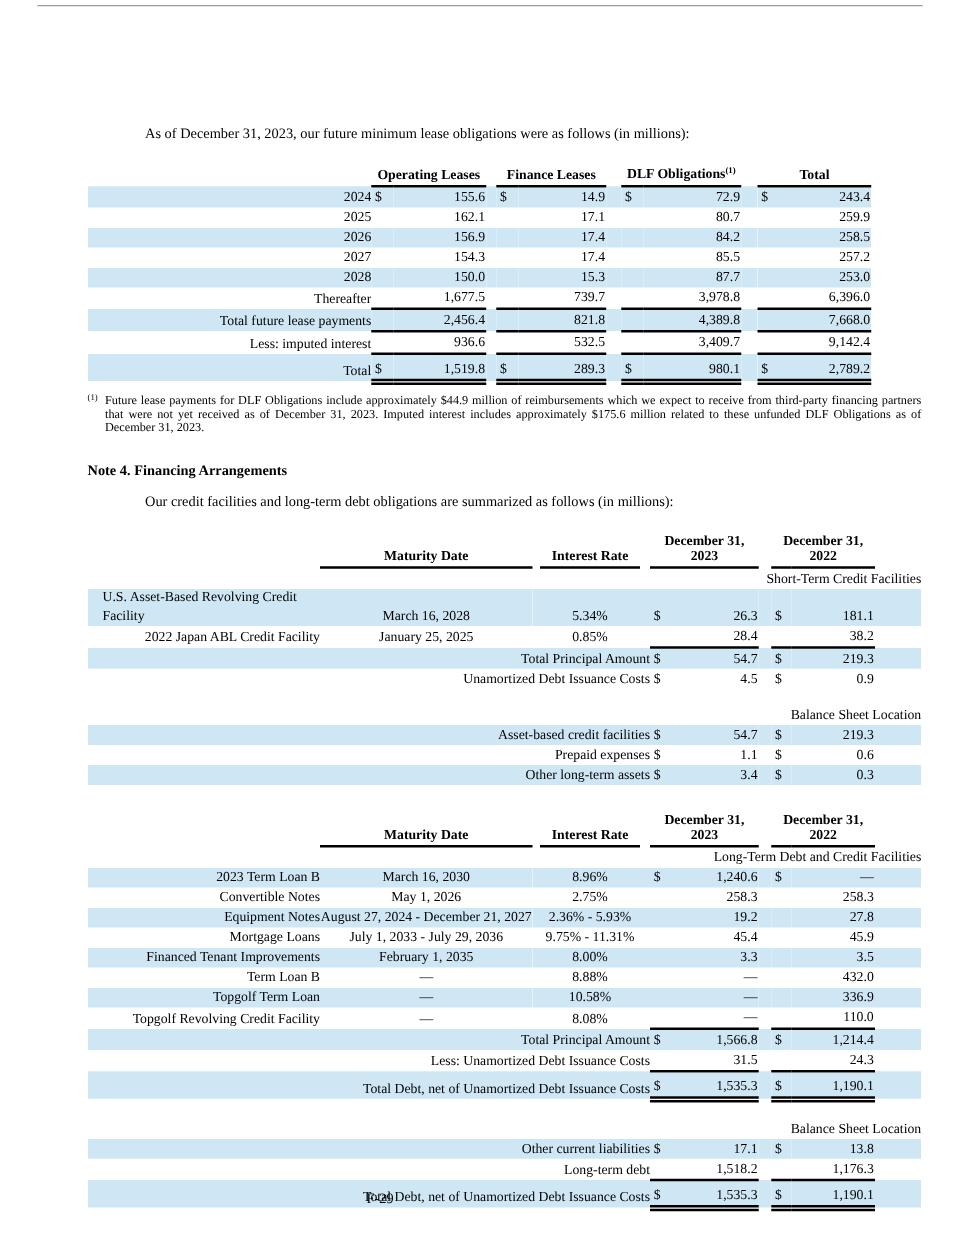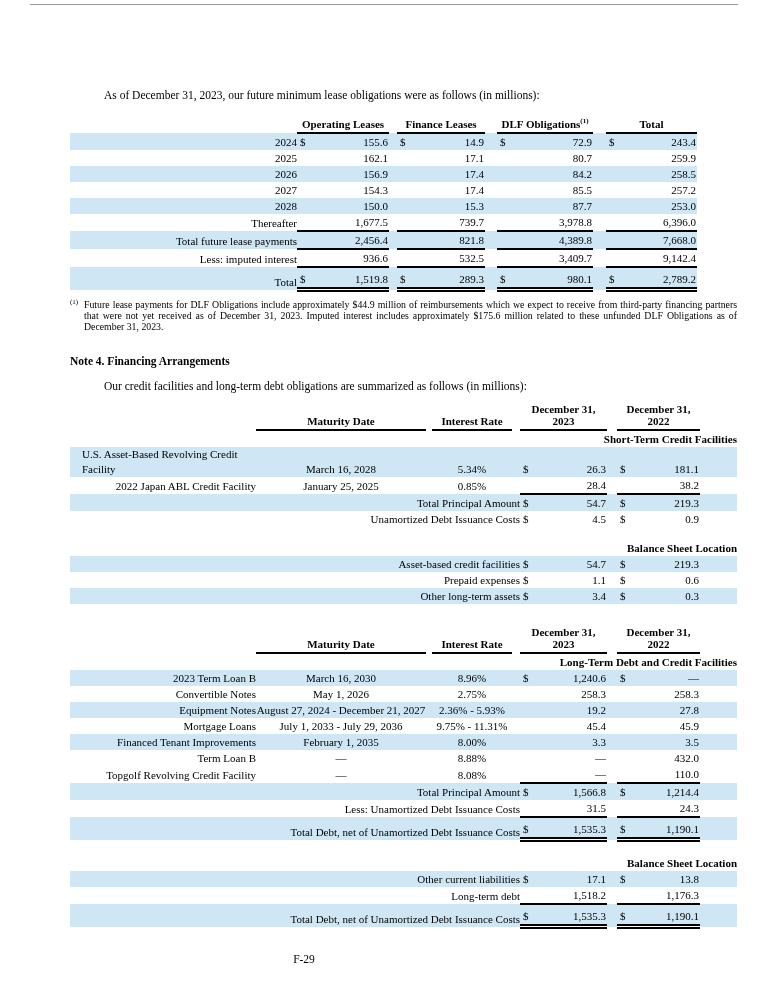--- a/index.html
+++ b/index.html
@@ -3,35 +3,35 @@
 <meta charset="utf-8">
 <style>
   html,body{margin:0;padding:0;}
   body{
     width:768px;height:993px;background:#ffffff;color:#000;
     font-family:"Liberation Serif","DejaVu Serif",serif;
     position:relative;overflow:hidden;
   }
   .toprule{position:absolute;top:4px;left:30px;width:708px;height:1px;background:#9a9a9a;}
   .page{padding:84px 31px 0 70px;}
-  p.body-text{font-size:11.5px;line-height:14px;margin:4px;padding-left:30px;}
+  p.body-text{font-size:11.5px;line-height:14px;margin:16px;padding-left:30px;}
   h3.note-heading{font-size:11.5px;line-height:14px;font-weight:bold;margin:22px 0 0 0;}
 
   table{border-collapse:collapse;table-layout:fixed;font-size:11px;}
   td{padding:0;vertical-align:bottom;line-height:15px;height:16px;overflow:hidden;}
   tr.hl{background:#cfe7f5;}
   td.l{text-align:right;padding-left:6px;white-space:nowrap;}
   td.lw{text-align:left;padding-left:12px;white-space:normal;}
   td.d{text-align:left;padding-left:3px;}
   td.v{text-align:right;padding-right:1px;white-space:nowrap;}
   td.m,td.r{text-align:center;white-space:nowrap;margin-left:22px;}
   td.g{}
   .i1{padding-left:13px;}
   .i2{padding-left:8px;}
-  .sec{font-weight:bold;}
+  .sec{font-weight:normal;}
   .u{border-bottom:2px solid #000;}
   .uu{border-bottom:5px double #000;}
   td.hdr{font-weight:bold;text-align:center;vertical-align:bottom;
          border-bottom:2px solid #000;line-height:12px;padding-bottom:2px;white-space:nowrap;}
   td.hdr sup{font-size:7px;}
   tr.lease-head td{height:15px;}
   tr.fin-head td{height:26px;}
   tr.sp-row td{height:13px;}
   tr.tall td{height:27px;}
   tr.uu-row td{height:19px;}
@@ -439,20 +439,33 @@
           <td class="g"></td>
       <td class="r">8.88%</td>
           <td class="g"></td>
       <td class="d"></td>
           <td class="v">—</td>
           <td class="g"></td>
       <td class="d"></td>
           <td class="v">432.0</td>
           <td class="g"></td>
     </tr>
+    <tr class="hl">
+      <td class="l i1">Topgolf Term Loan</td>
+      <td class="m">—</td>
+          <td class="g"></td>
+      <td class="r">10.58%</td>
+          <td class="g"></td>
+      <td class="d"></td>
+          <td class="v">—</td>
+          <td class="g"></td>
+      <td class="d"></td>
+          <td class="v">336.9</td>
+          <td class="g"></td>
+    </tr>
     <tr>
       <td class="l i1">Topgolf Revolving Credit Facility</td>
       <td class="m">—</td>
           <td class="g"></td>
       <td class="r">8.08%</td>
           <td class="g"></td>
       <td class="d u"></td>
           <td class="v u">—</td>
           <td class="g"></td>
       <td class="d u"></td>

